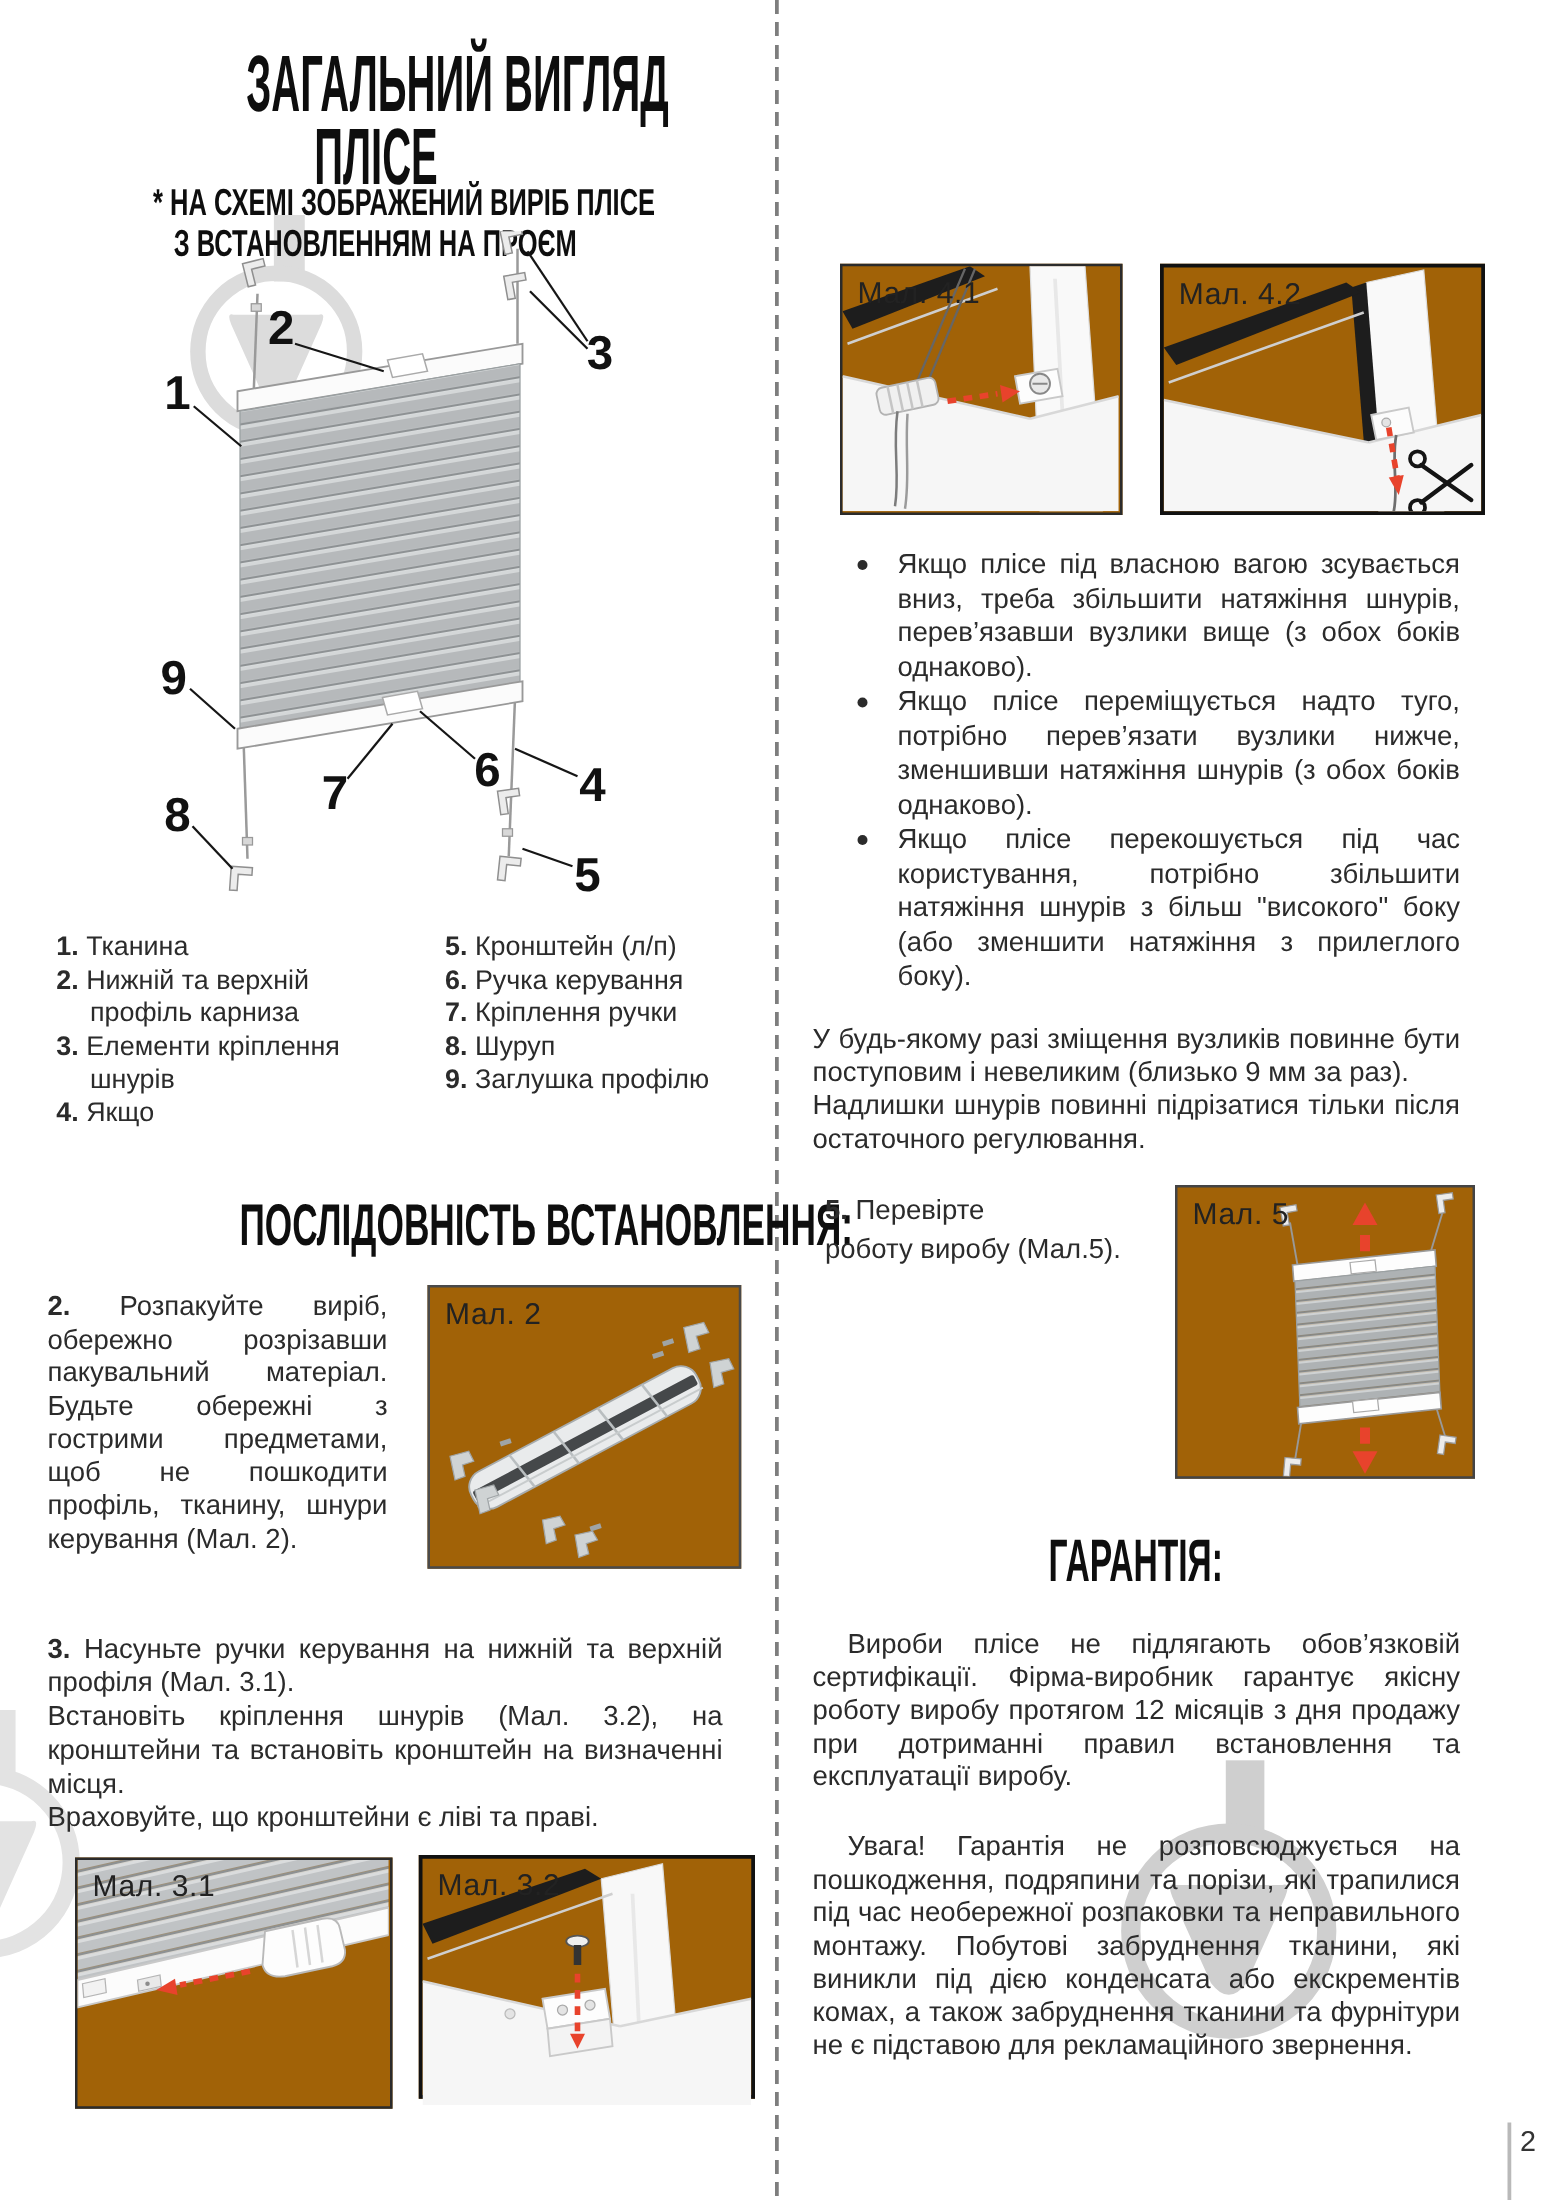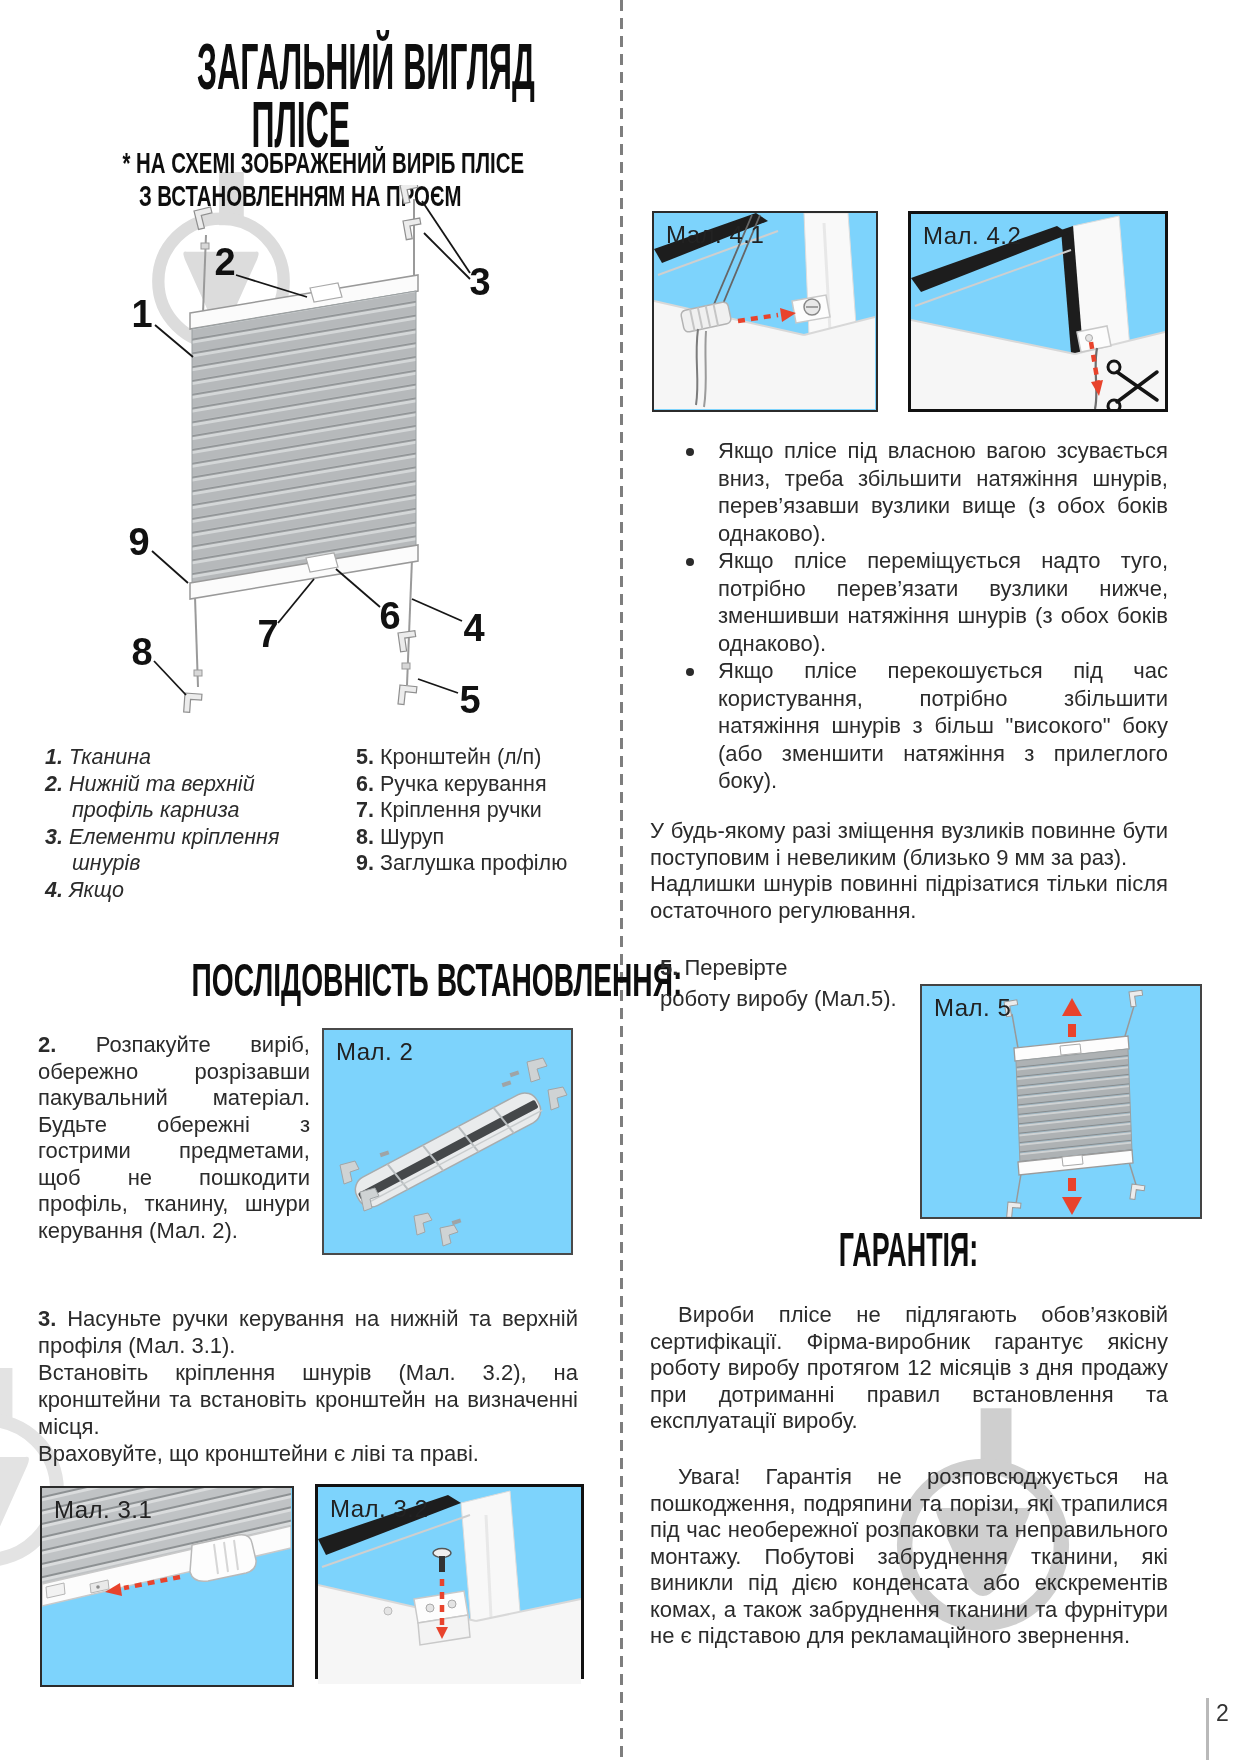--- a/index.html
+++ b/index.html
@@ -10,21 +10,21 @@
   .b{font-weight:700;}
   .cnd{display:inline-block;white-space:nowrap;font-weight:700;color:#0e0e0e;transform-origin:50% 50%;}
   .t1{font-size:64px;line-height:58px;transform:scaleX(.5);}
   .t2{font-size:30px;line-height:33px;transform:scaleX(.68);}
   .t3{font-size:47px;transform:scaleX(.6);}
   .t4{font-size:48px;transform:scaleX(.56);}
   .ctr{text-align:center;}
   .body-txt{font-size:22px;line-height:27px;}
   .legend-col{font-size:21.5px;line-height:26.5px;}
   .legend-item{padding-left:27px;text-indent:-27px;margin:0;}
-  .fig-box{position:absolute;background:#7dd3fc;box-sizing:border-box;}
+  .fig-box{position:absolute;background:#a16207;box-sizing:border-box;margin-left:20px;}
   .fig-label{position:absolute;left:12px;top:8px;font-size:24px;color:#222;letter-spacing:.5px;}
   .bullet-li{position:relative;padding-left:68px;margin:0;}
   .bullet-li::before{content:"";position:absolute;left:36px;top:11px;width:8px;height:8px;border-radius:50%;background:#2b2b2b;}
   .indent{text-indent:28px;}
   .divider{background:repeating-linear-gradient(to bottom,#7e7e7e 0 11px,transparent 11px 18px);}
   svg{display:block;}
   .wm{position:absolute;z-index:0;}
   .z1{z-index:1;}
 </style>
 </head>
@@ -111,21 +111,21 @@
       <text x="410" y="110">3</text>
       <text x="404" y="456">4</text>
       <text x="400" y="528">5</text>
       <text x="320" y="444">6</text>
       <text x="198" y="462">7</text>
       <text x="72" y="480">8</text>
       <text x="69" y="370">9</text>
     </g>
   </svg>
 
-  <div class="abs legend-col z1" style="left:45px;top:744px;width:262px;font-style:italic;">
+  <div class="abs legend-col z1" style="left:45px;top:744px;width:262px;">
     <p class="legend-item"><span class="b">1.</span> <span>Тканина</span></p>
     <p class="legend-item"><span class="b">2.</span> <span>Нижній та верхній профіль карниза</span></p>
     <p class="legend-item"><span class="b">3.</span> <span>Елементи кріплення шнурів</span></p>
     <p class="legend-item"><span class="b">4.</span> <span>Якщо</span></p>
   </div>
   <div class="abs legend-col z1" style="left:356px;top:744px;width:220px;">
     <p class="legend-item"><span class="b">5.</span> <span>Кронштейн (л/п)</span></p>
     <p class="legend-item"><span class="b">6.</span> <span>Ручка керування</span></p>
     <p class="legend-item"><span class="b">7.</span> <span>Кріплення ручки</span></p>
     <p class="legend-item"><span class="b">8.</span> <span>Шуруп</span></p>
@@ -283,21 +283,21 @@
 
   <div class="abs body-txt z1" style="left:650px;top:818px;width:518px;line-height:26.5px;">
     <div class="jt">У будь-якому разі зміщення вузликів повинне бути поступовим і невеликим (близько 9 мм за раз).</div>
     <div class="jt">Надлишки шнурів повинні підрізатися тільки після остаточного регулювання.</div>
   </div>
 
   <div class="abs body-txt z1" style="left:660px;top:952px;width:250px;line-height:31px;">
     <div><span class="b">5.</span> <span>Перевірте</span></div>
     <div>роботу виробу (Мал.5).</div>
   </div>
-  <div class="fig-box z1" style="left:920px;top:984px;width:282px;height:235px;border:2px solid #444;">
+  <div class="fig-box z1" style="left:920px;top:948px;width:240px;height:235px;border:2px solid #444;">
     <svg width="278" height="231" viewBox="0 0 278 231">
       <defs>
         <pattern id="pl-5" width="8" height="9.4" patternUnits="userSpaceOnUse" patternTransform="rotate(-6)">
           <rect width="8" height="5.6" fill="#aeb2b4"></rect>
           <rect y="5.6" width="8" height="1.6" fill="#878b8d"></rect>
           <rect y="7.2" width="8" height="2.2" fill="#cfd2d3"></rect>
         </pattern>
         <g id="br5">
             <path d="M0 0 L13 0 L13 5 L5 5 L5 15 L0 15 Z" fill="#ececec" stroke="#9a9a9a" stroke-width="1"></path>
           </g>

